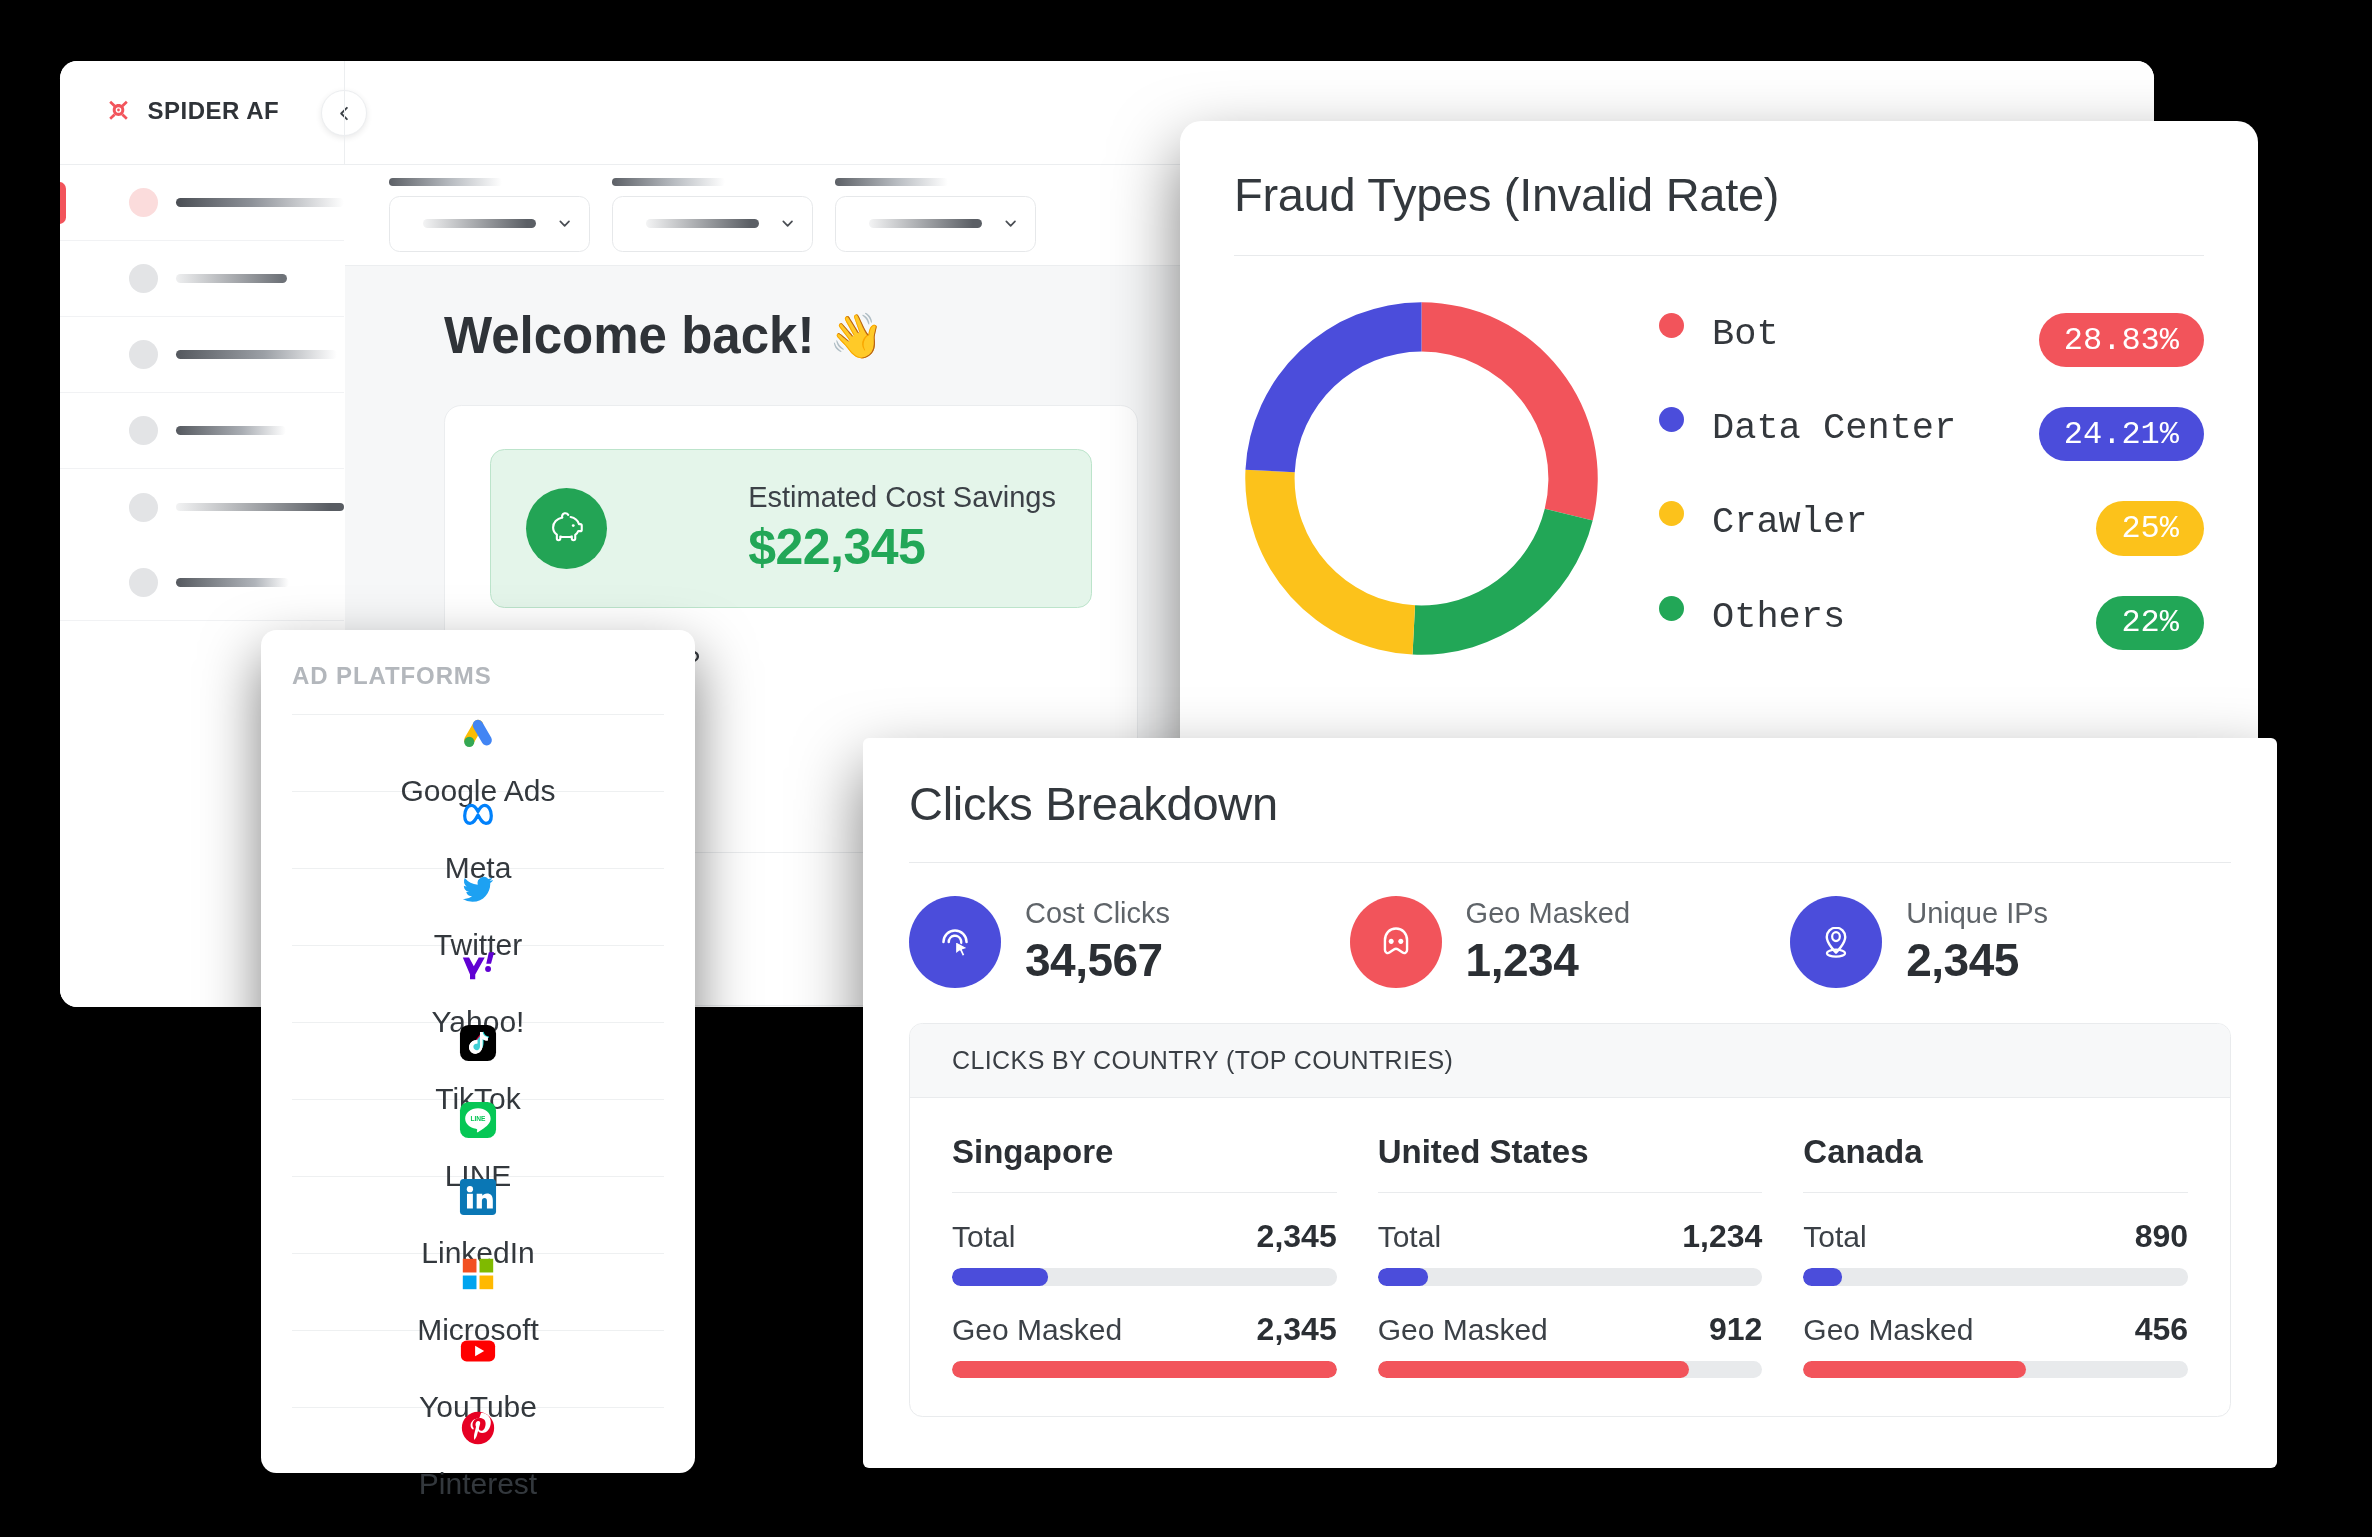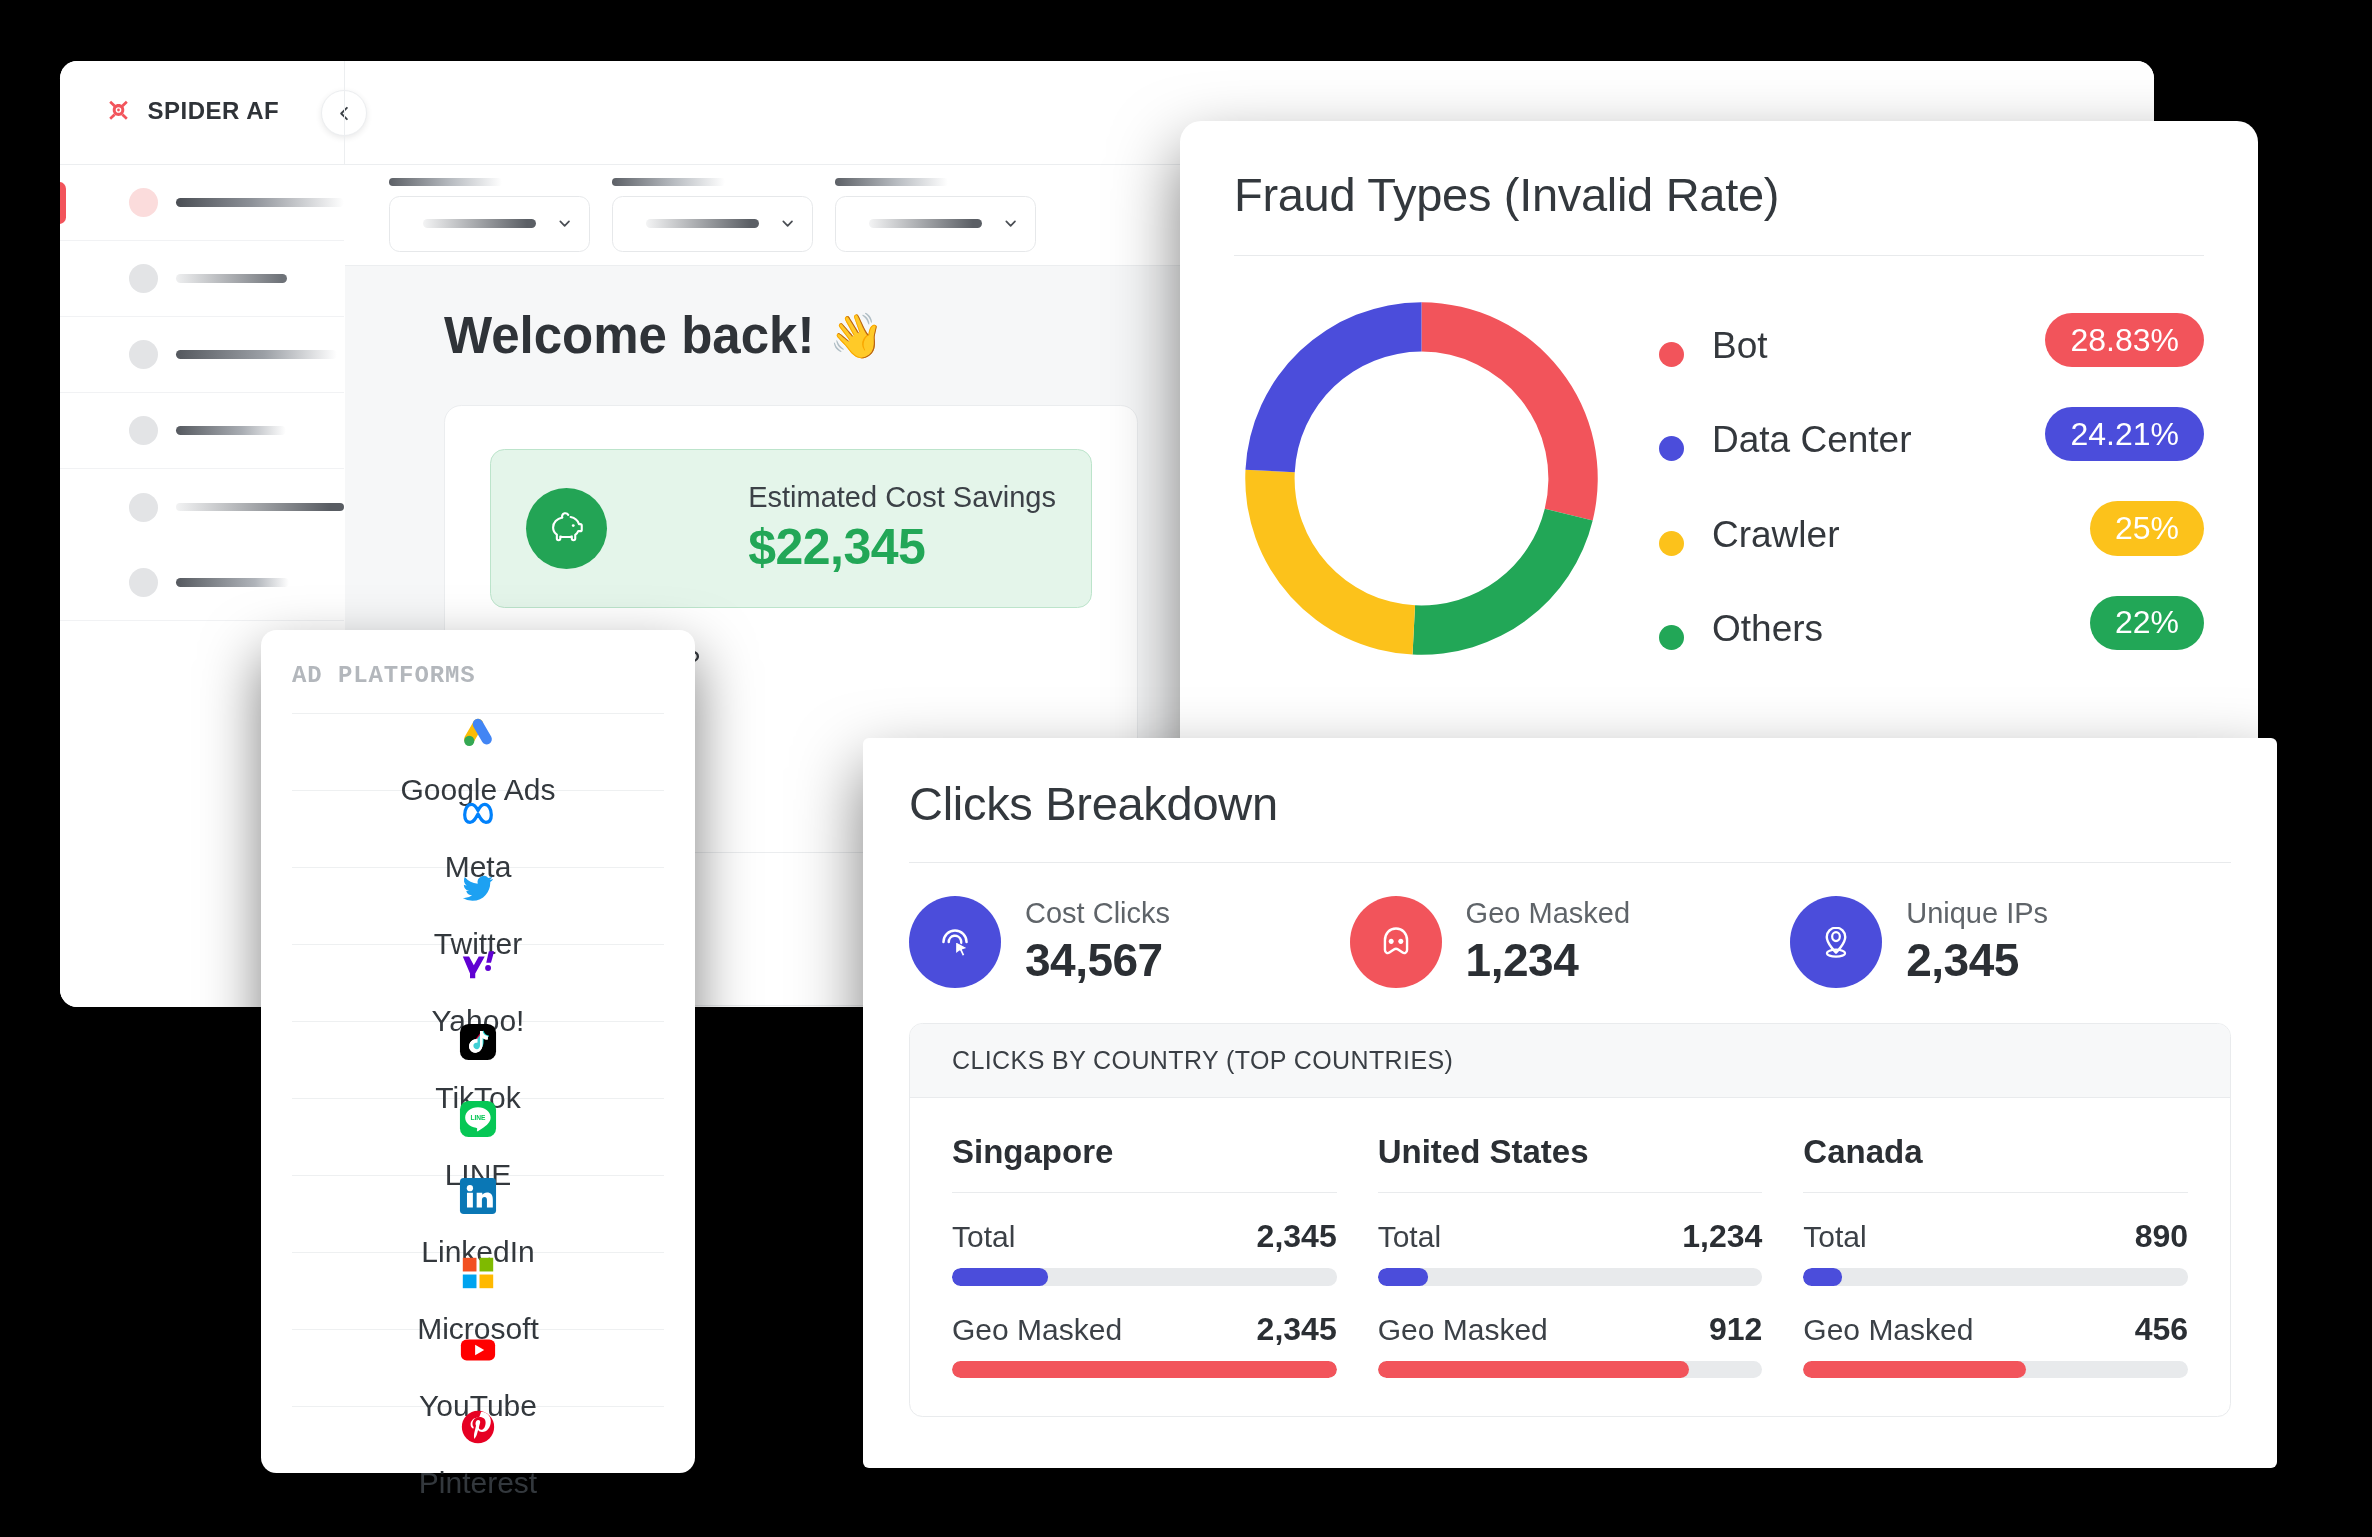--- a/index.html
+++ b/index.html
@@ -132,41 +132,40 @@
     width: 1078px; height: 663px;
     background: #ffffff; border-radius: 21px;
     box-shadow: 0 29px 67px rgba(0,0,0,0.5);
     padding: 46px 54px 0 54px;
   }
   .fraud-title { font-size: 47px; color: #33383d; font-weight: 400; letter-spacing: -0.3px; }
   .fraud-rule { margin-top: 33px; height: 1px; background: #e8eaec; }
   .fraud-body { display: flex; align-items: center; margin-top: 35px; gap: 50px; }
   .donut-wrap { width: 375px; height: 375px; flex: 0 0 375px; position: relative; }
   .legend { flex: 1; display: flex; flex-direction: column; gap: 40px; padding-top: 5.8px; }
-  .legend-row { display: flex; align-items: flex-end; }
+  .legend-row { display: flex; align-items: flex-start; font-family: Liberation Mono, monospace; }
   .legend-dot { width: 25px; height: 25px; border-radius: 50%; flex: 0 0 25px; }
   .legend-label { font-size: 37px; color: #34383d; margin-left: 28px; }
   .legend-badge {
     margin-left: auto; color: #ffffff; font-size: 32px; font-weight: 500;
     border-radius: 29px; padding: 8.6px 25px; min-width: 104px; text-align: center;
   }
 
   
   .ad-panel {
     position: absolute; left: 261px; top: 630px;
     width: 434px; height: 843px;
     background: #ffffff; border-radius: 15.4px;
     box-shadow: 0 25px 58px rgba(0,0,0,0.5);
     padding: 0 31px;
   }
   .ad-title {
     font-size: 24px; font-weight: 700; color: #b3b7bc;
     letter-spacing: 0.9px; padding: 32px 0 24px 0;
     border-bottom: 1px solid #eef0f1;
-    font-family: Liberation Mono, monospace;
   }
   .ad-item {
     height: 77px; display: flex; align-items: center; gap: 19px;
     border-bottom: 1px solid #eef0f1; cursor: pointer; flex-direction: column;
   }
   .ad-item:last-child { border-bottom: none; }
   .ad-ico { width: 40px; height: 40px; flex: 0 0 40px; display:flex; align-items:center; justify-content:center; }
   .ad-name { font-size: 30px; color: #33383d; }
 
   

